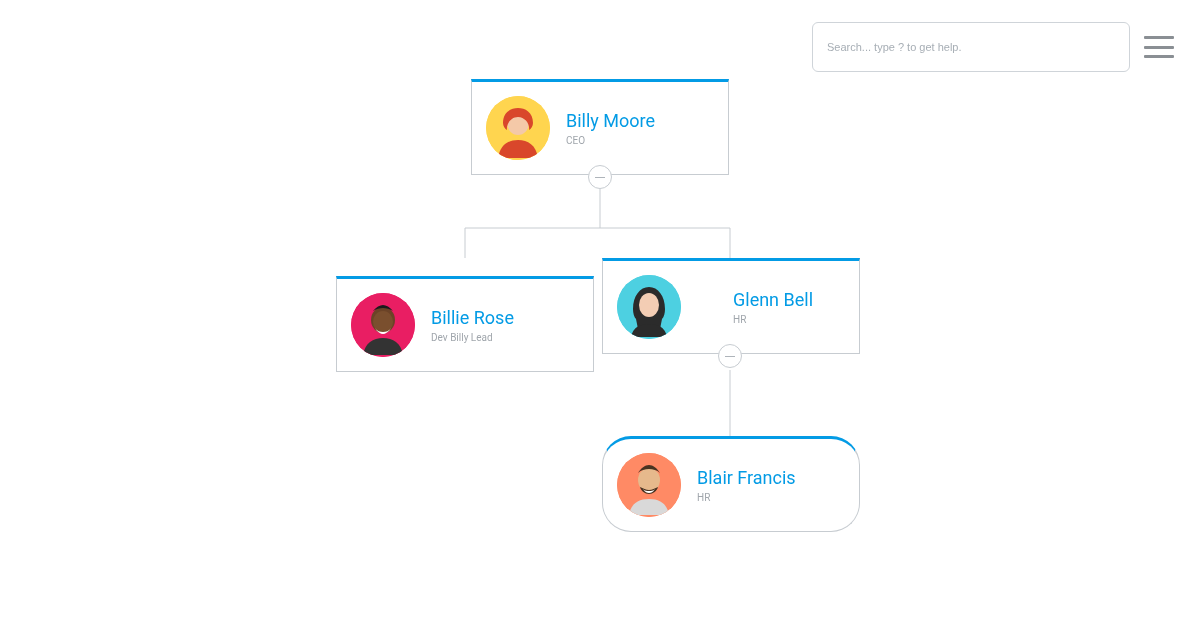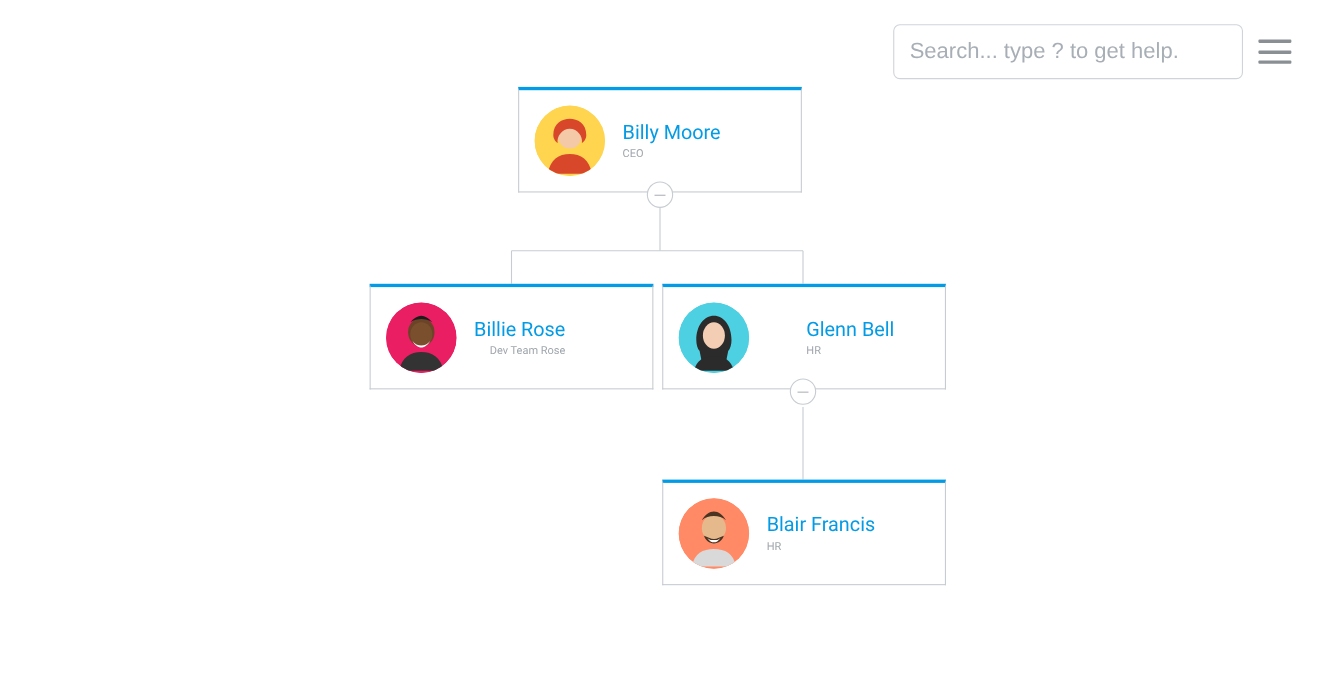--- a/index.html
+++ b/index.html
@@ -19,21 +19,21 @@
     display: flex;
     align-items: center;
     gap: 14px;
   }
   .search {
     width: 318px;
     height: 50px;
     border: 1px solid #cfd4d9;
     border-radius: 6px;
     padding: 0 14px;
-    font-size: 20px;
+    font-size: 11px;
     color: #333;
     outline: none;
   }
   .search::placeholder { color: #a7aeb5; }
   .menu-icon {
     width: 30px;
     height: 22px;
     display: flex;
     flex-direction: column;
     justify-content: space-between;
@@ -151,54 +151,54 @@
           <path d="M12 62c2-13 10-18 20-18s18 5 20 18z" fill="#d9472b"></path>
         </svg>
     </div>
     <div class="info">
       <span class="name">Billy Moore</span>
       <span class="title">CEO</span>
     </div>
   </div>
   <div class="toggle" style="left:588px; top:165px;"></div>
 
-  <div class="node" style="left:336px; top:258px;text-align:right;">
+  <div class="node" style="left:336px; top:276px;">
     <div class="avatar" style="background:#E91E63">
       <svg viewBox="0 0 64 64">
           <circle cx="32" cy="32" r="32" fill="#E91E63"></circle>
           <ellipse cx="32" cy="27" rx="12" ry="13" fill="#6b4327"></ellipse>
           <ellipse cx="32" cy="29" rx="10" ry="11" fill="#7a4f2e"></ellipse>
           <path d="M22 18c3-4 7-6 10-6s7 2 10 6c-3-2-7-3-10-3s-7 1-10 3z" fill="#1b1b1b"></path>
           <path d="M12 62c2-12 10-17 20-17s18 5 20 17z" fill="#333"></path>
           <path d="M24 35c2 4 6 6 8 6s6-2 8-6c-2 3-5 4-8 4s-6-1-8-4z" fill="#fff"></path>
         </svg>
     </div>
     <div class="info">
       <span class="name">Billie Rose</span>
-      <span class="title">Dev Team Rose</span>
+      <span class="title">Dev Billy Lead</span>
     </div>
   </div>
 
   <div class="node" style="left:602px; top:258px;gap:36px;">
     <div class="avatar" style="background:#4DD0E1">
       <svg viewBox="0 0 64 64">
           <circle cx="32" cy="32" r="32" fill="#4DD0E1"></circle>
           <path d="M16 34c0-13 7-22 16-22s16 9 16 22c0 4-1 8-3 10l-2 10H21l-2-10c-2-2-3-6-3-10z" fill="#2b2b2b"></path>
           <ellipse cx="32" cy="30" rx="10" ry="12" fill="#f3cdb4"></ellipse>
           <path d="M14 62c2-10 9-13 18-13s16 3 18 13z" fill="#2b2b2b"></path>
         </svg>
     </div>
     <div class="info">
       <span class="name">Glenn Bell</span>
       <span class="title">HR</span>
     </div>
   </div>
   <div class="toggle" style="left:718px; top:344px;"></div>
 
-  <div class="node" style="left:602px; top:436px;">
+  <div class="node" style="left:602px; top:436px;border-radius:29px;">
     <div class="avatar" style="background:#FF8A65">
       <svg viewBox="0 0 64 64">
           <circle cx="32" cy="32" r="32" fill="#FF8A65"></circle>
           <ellipse cx="32" cy="27" rx="11" ry="12" fill="#e6b98c"></ellipse>
           <path d="M21 20c3-5 7-8 11-8s8 3 11 8c-3-3-7-4-11-4s-8 1-11 4z" fill="#4a3321"></path>
           <path d="M23 34c3 1 6 3 9 3s6-2 9-3c-1 4-5 7-9 7s-8-3-9-7z" fill="#4a3321"></path>
           <path d="M26 36c2 3 4 4 6 4s4-1 6-4c-2 2-4 2-6 2s-4 0-6-2z" fill="#fff"></path>
           <path d="M12 62c2-12 10-16 20-16s18 4 20 16z" fill="#d9d9d9"></path>
         </svg>
     </div>

